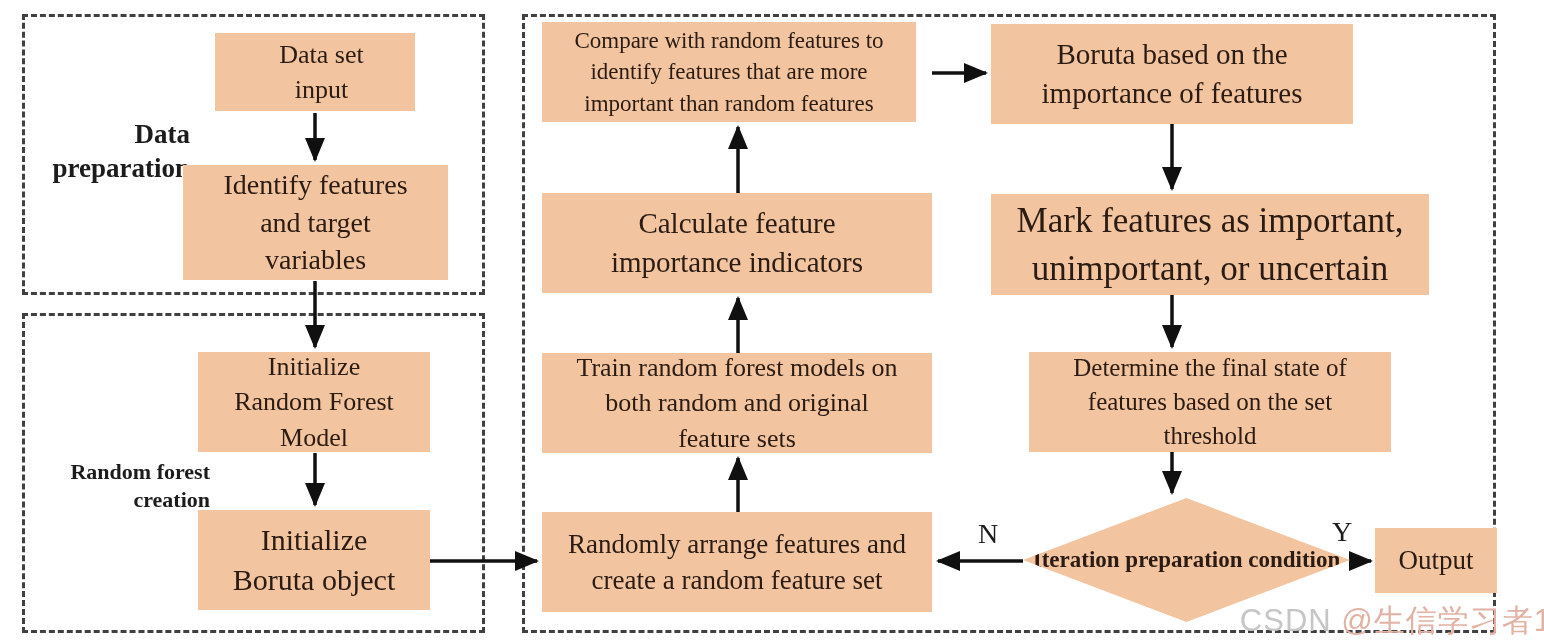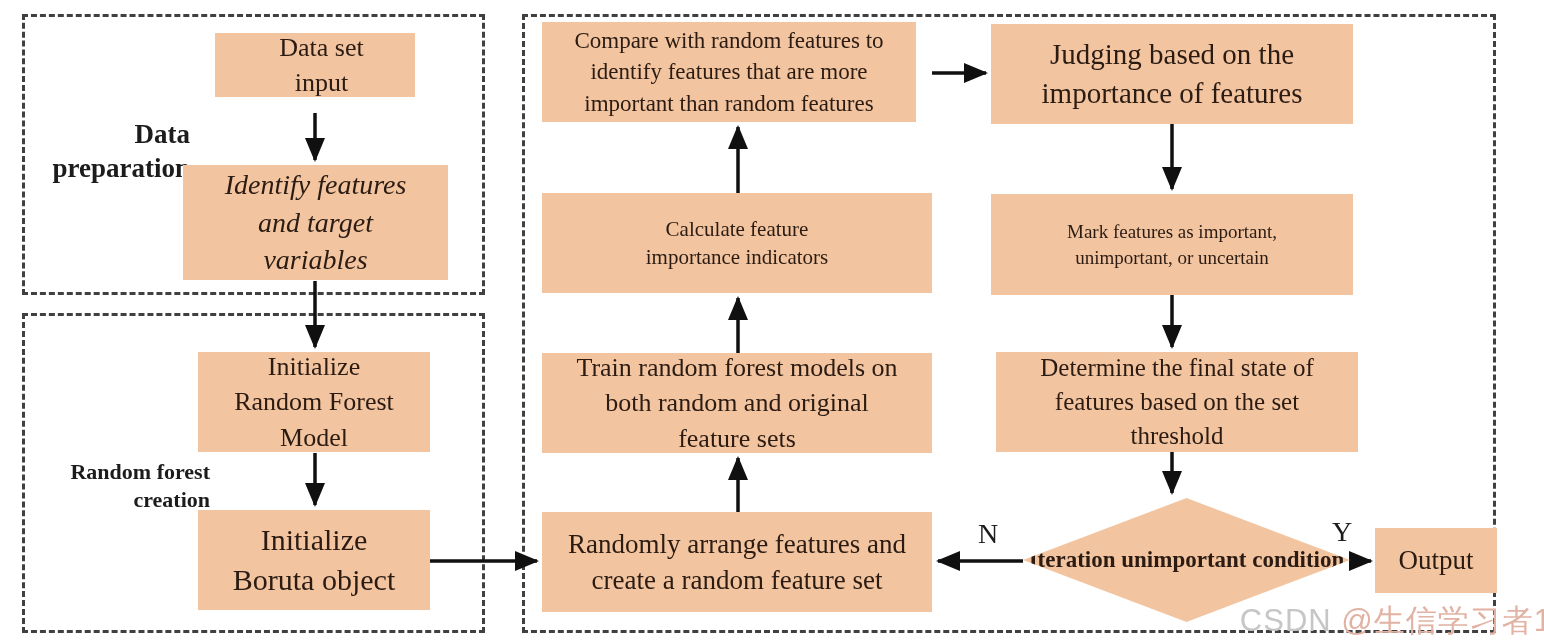--- a/index.html
+++ b/index.html
@@ -53,31 +53,31 @@
 
   
   #g-data-prep{left:22px;top:14px;width:463px;height:281px;}
   #g-rf{left:22px;top:313px;width:463px;height:320px;}
   #g-boruta{left:522px;top:14px;width:974px;height:619px;}
 
   #lbl-data-prep{left:20px;top:118px;width:170px;font-size:27px;}
   #lbl-rf{left:25px;top:458px;width:185px;font-size:22px;}
   #lbl-boruta{left:1374px;top:232px;width:118px;font-size:25px;}
 
-  #n-data-set{left:215px;top:33px;width:200px;height:64px;font-size:26px;padding-left:19px;}
-  #n-identify{left:183px;top:165px;width:265px;height:115px;font-size:28px;font-style:italic;}
+  #n-data-set{left:215px;top:33px;width:200px;height:78px;font-size:26px;padding-left:19px;}
+  #n-identify{left:183px;top:165px;width:265px;height:115px;font-size:28px;}
   #n-init-rf{left:198px;top:352px;width:232px;height:100px;font-size:26px;}
   #n-init-boruta{left:198px;top:510px;width:232px;height:100px;font-size:30px;}
   #n-compare{left:542px;top:22px;width:374px;height:100px;font-size:23px;}
-  #n-calculate{left:542px;top:193px;width:390px;height:100px;font-size:21px;}
+  #n-calculate{left:542px;top:193px;width:390px;height:100px;font-size:29px;}
   #n-train{left:542px;top:353px;width:390px;height:100px;font-size:26px;}
   #n-randomly{left:542px;top:512px;width:390px;height:100px;font-size:27px;}
   #n-judging{left:991px;top:24px;width:362px;height:100px;font-size:29px;}
-  #n-mark{left:991px;top:194px;width:362px;height:101px;font-size:19px;}
-  #n-determine{left:996px;top:352px;width:362px;height:100px;font-size:25px;}
+  #n-mark{left:991px;top:194px;width:438px;height:101px;font-size:35px;}
+  #n-determine{left:1029px;top:352px;width:362px;height:100px;font-size:25px;}
   #n-diamond{left:1023px;top:498px;width:327px;height:124px;font-size:23px;}
   #n-output{left:1375px;top:528px;width:122px;height:65px;font-size:27px;}
   #lbl-n{left:978px;top:520px;}
   #lbl-y{left:1332px;top:518px;}
 </style>
 </head>
 <body>
 
 <div id="canvas">
 
@@ -124,29 +124,29 @@
   <div class="box" id="n-compare">Compare with random features to
 identify features that are more
 important than random features</div>
   <div class="box" id="n-calculate">Calculate feature
 importance indicators</div>
   <div class="box" id="n-randomly">Randomly arrange features and
 create a random feature set</div>
   <div class="box" id="n-train">Train random forest models on
 both random and original
 feature sets</div>
-  <div class="box" id="n-judging">Judging based on the
+  <div class="box" id="n-judging">Boruta based on the
 importance of features</div>
   <div class="box" id="n-mark">Mark features as important,
 unimportant, or uncertain</div>
   <div class="box" id="n-determine">Determine the final state of
 features based on the set
 threshold</div>
 
-  <div class="diamond" id="n-diamond">Iteration unimportant condition</div>
+  <div class="diamond" id="n-diamond">Iteration preparation condition</div>
 
   <div class="box" id="n-output">Output</div>
 
   <div class="branch-label" id="lbl-n">N</div>
   <div class="branch-label" id="lbl-y">Y</div>
 
   <div class="watermark">
     <span class="wm-prefix">CSDN </span><span class="wm-handle">@生信学习者1</span>
   </div>
 

